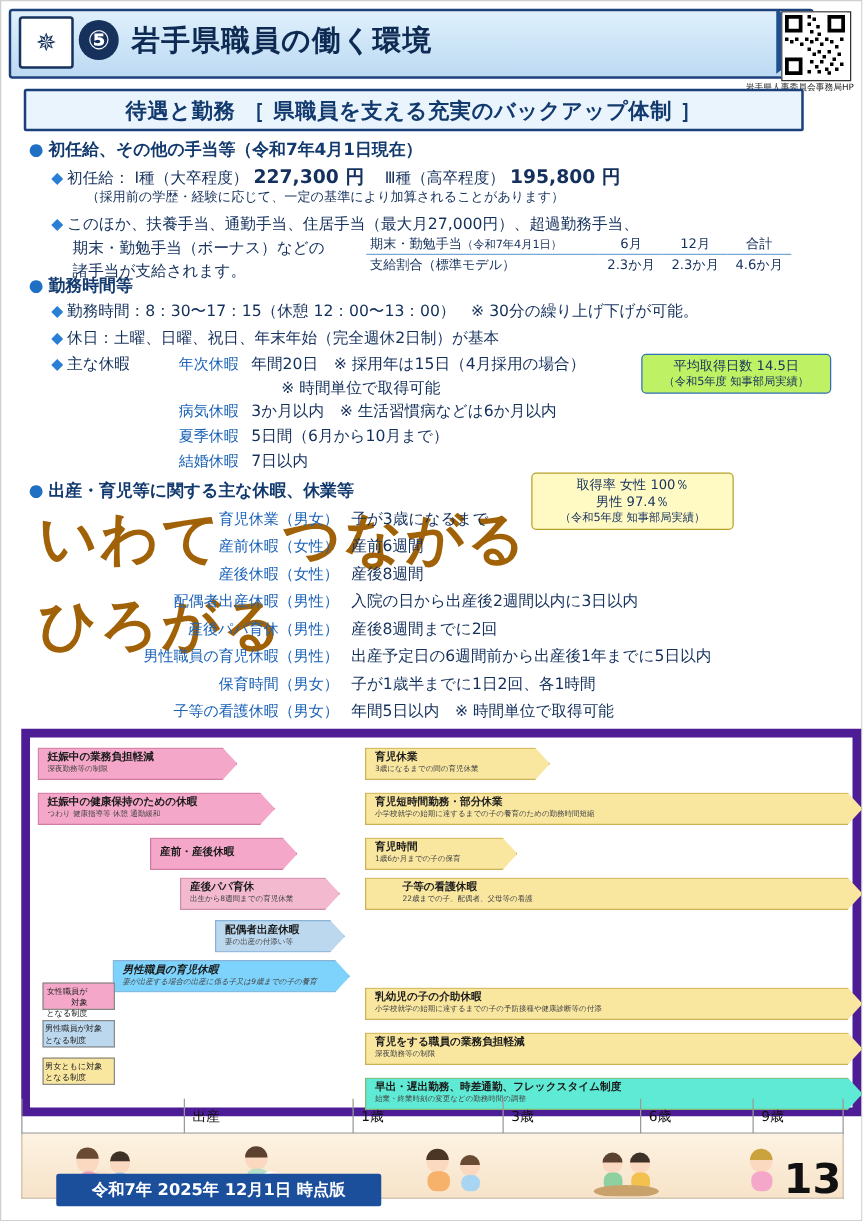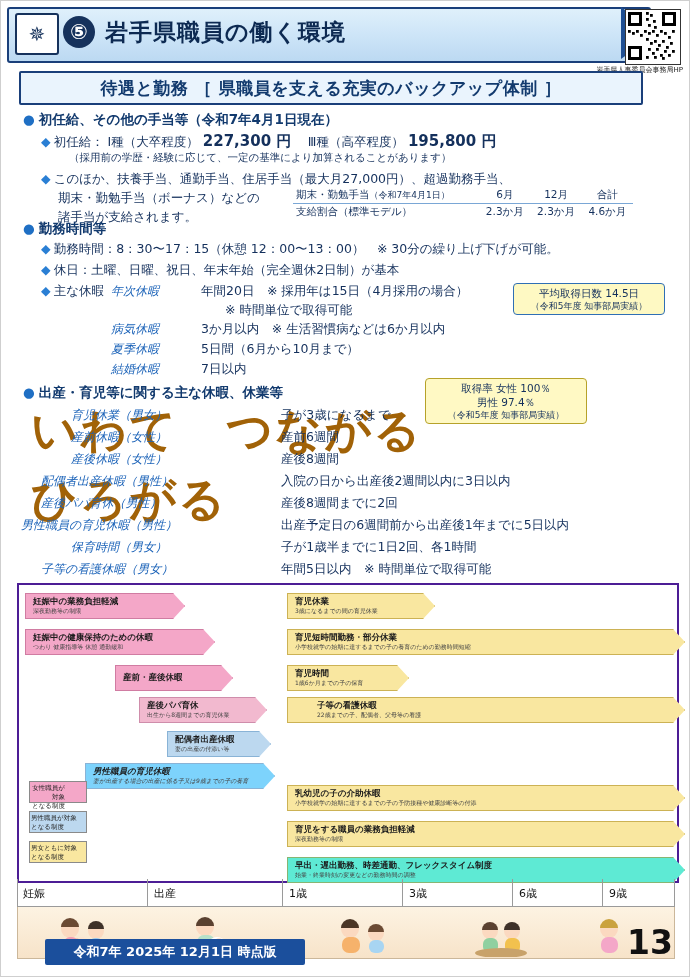--- a/index.html
+++ b/index.html
@@ -71,32 +71,32 @@
   
   .kimatsu{
     position:absolute;left:292px;top:186px;width:340px;font-size:10.5px;color:#14305c;
   }
   .kimatsu table{border-collapse:collapse;width:100%;}
   .kimatsu td{padding:1px 3px;text-align:center;}
   .kimatsu td.l{text-align:left;}
   .kimatsu tr.head td{border-bottom:1px solid #7aa7d6;font-size:10.5px;}
   
   .callout{
-    position:absolute;border:1.5px solid #2f6fb5;border-radius:4px;background:#fef9c3;
+    position:absolute;border:1.5px solid #2f6fb5;border-radius:4px;background:#bef264;
     font-size:10.5px;color:#14305c;text-align:center;padding:2px 5px;line-height:1.35;
   }
   .callout.yellow{background:#fff9c4;border-color:#b6a22a;}
   
   .lbl{
-    position:absolute;font-size:12px;color:#1a62b8;font-style:italic;
+    position:absolute;font-size:12px;color:#1a62b8;text-align:right;
   }
   
   .diagram{
     position:absolute;left:16px;top:560px;width:658px;height:330px;
-    border:2px solid #4c1d95;background:#fff;
+    border:7px solid #4c1d95;background:#fff;
   }
   .arrow{
     position:absolute;display:flex;align-items:center;
     box-sizing:border-box;
   }
   .arrow .atxt{
     position:relative;z-index:2;padding-left:7px;line-height:1.15;
   }
   .atxt .t1{font-size:8.5px;color:#1b1b1b;font-weight:bold;display:block;}
   .atxt .t2{font-size:6px;color:#444;display:block;margin-top:1px;}
@@ -400,21 +400,20 @@
       <span>男性職員が対象</span><br><span>となる制度</span>
     </div>
     <div class="legend-sw" style="left:10px;top:256px;background:#f9e7a0;"></div>
     <div class="legend-box" style="left:12px;top:259px;width:54px;">
       <span>男女ともに対象</span><br><span>となる制度</span>
     </div>
   </div>
 
   <div class="axis">
     <div class="base"></div>
-    <div class="cell" style="left:0px;width:110px;border-left:none;">妊娠</div>
     <div class="cell" style="left:130px;width:110px;">出産</div>
     <div class="cell" style="left:265px;width:100px;">1歳</div>
     <div class="cell" style="left:385px;width:100px;">3歳</div>
     <div class="cell" style="left:495px;width:90px;">6歳</div>
     <div class="cell" style="left:585px;width:73px;">9歳</div>
   </div>
 
   <div class="people">
     <svg width="656" height="50" viewBox="0 0 656 50">
       <g>

